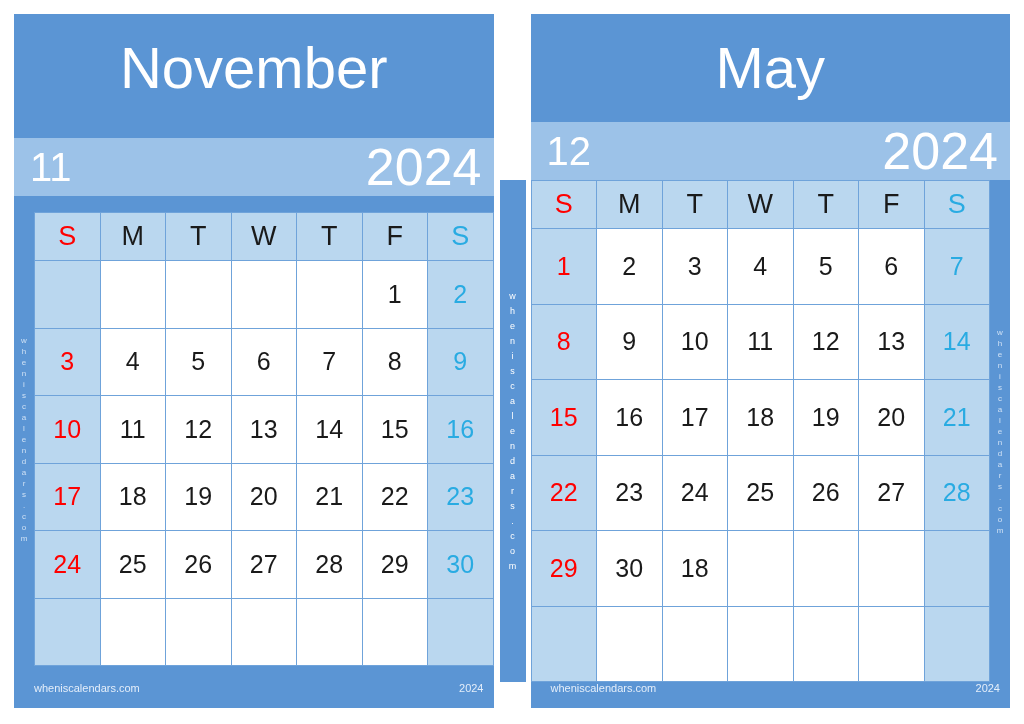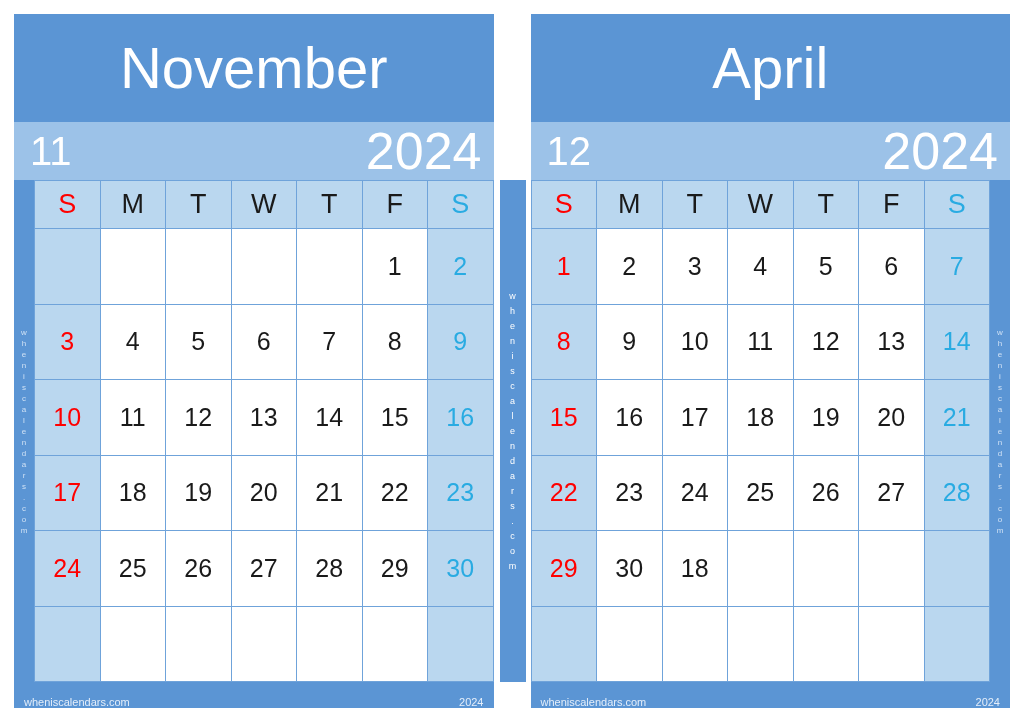--- a/index.html
+++ b/index.html
@@ -30,21 +30,21 @@
     flex: 1 1 0;
     height: 694px;
     background: #5b95d4;
     display: flex;
     flex-direction: column;
     box-sizing: border-box;
     position: relative;
     overflow: hidden;
   }
 
-  .panel-left { margin-right: 6px; }
+  .panel-left { margin-right: 6px; gap: 16px; }
   .panel-right { margin-left: 5px; }
 
   
   .month-title-band {
     height: 108px;
     background: #5b95d4;
     display: flex;
     align-items: center;
     justify-content: center;
     flex: 0 0 auto;
@@ -160,23 +160,23 @@
   .cal-cell.sun { color: #ff0000; }
   .cal-cell.sat { color: #29abe2; }
   .cal-cell.empty { }
 
   
   .footer-band {
     height: 26px;
     flex: 0 0 26px;
     background: #5b95d4;
     display: flex;
-    align-items: flex-end;
+    align-items: flex-start;
     justify-content: space-between;
-    padding: 0 10px 0 10px;
+    padding: 0 10px 0 20px;
     box-sizing: border-box;
   }
   .footer-site {
     color: #e4eefa;
     font-size: 11px;
   }
   .footer-year {
     color: #e4eefa;
     font-size: 11px;
   }
@@ -345,21 +345,21 @@
           <span>c</span>
           <span>o</span>
           <span>m</span>
         </div>
     </div>
   </div>
 
   <div class="month-panel panel-right">
 
     <div class="month-title-band">
-      <div class="month-title">April</div>
+      <div class="month-title">May</div>
     </div>
 
     <div class="year-band">
       <div class="month-number">12</div>
       <div class="year-number">2024</div>
     </div>
 
     <div class="grid-region">
       <div class="cal-table">
         <div class="cal-row dow-row">

